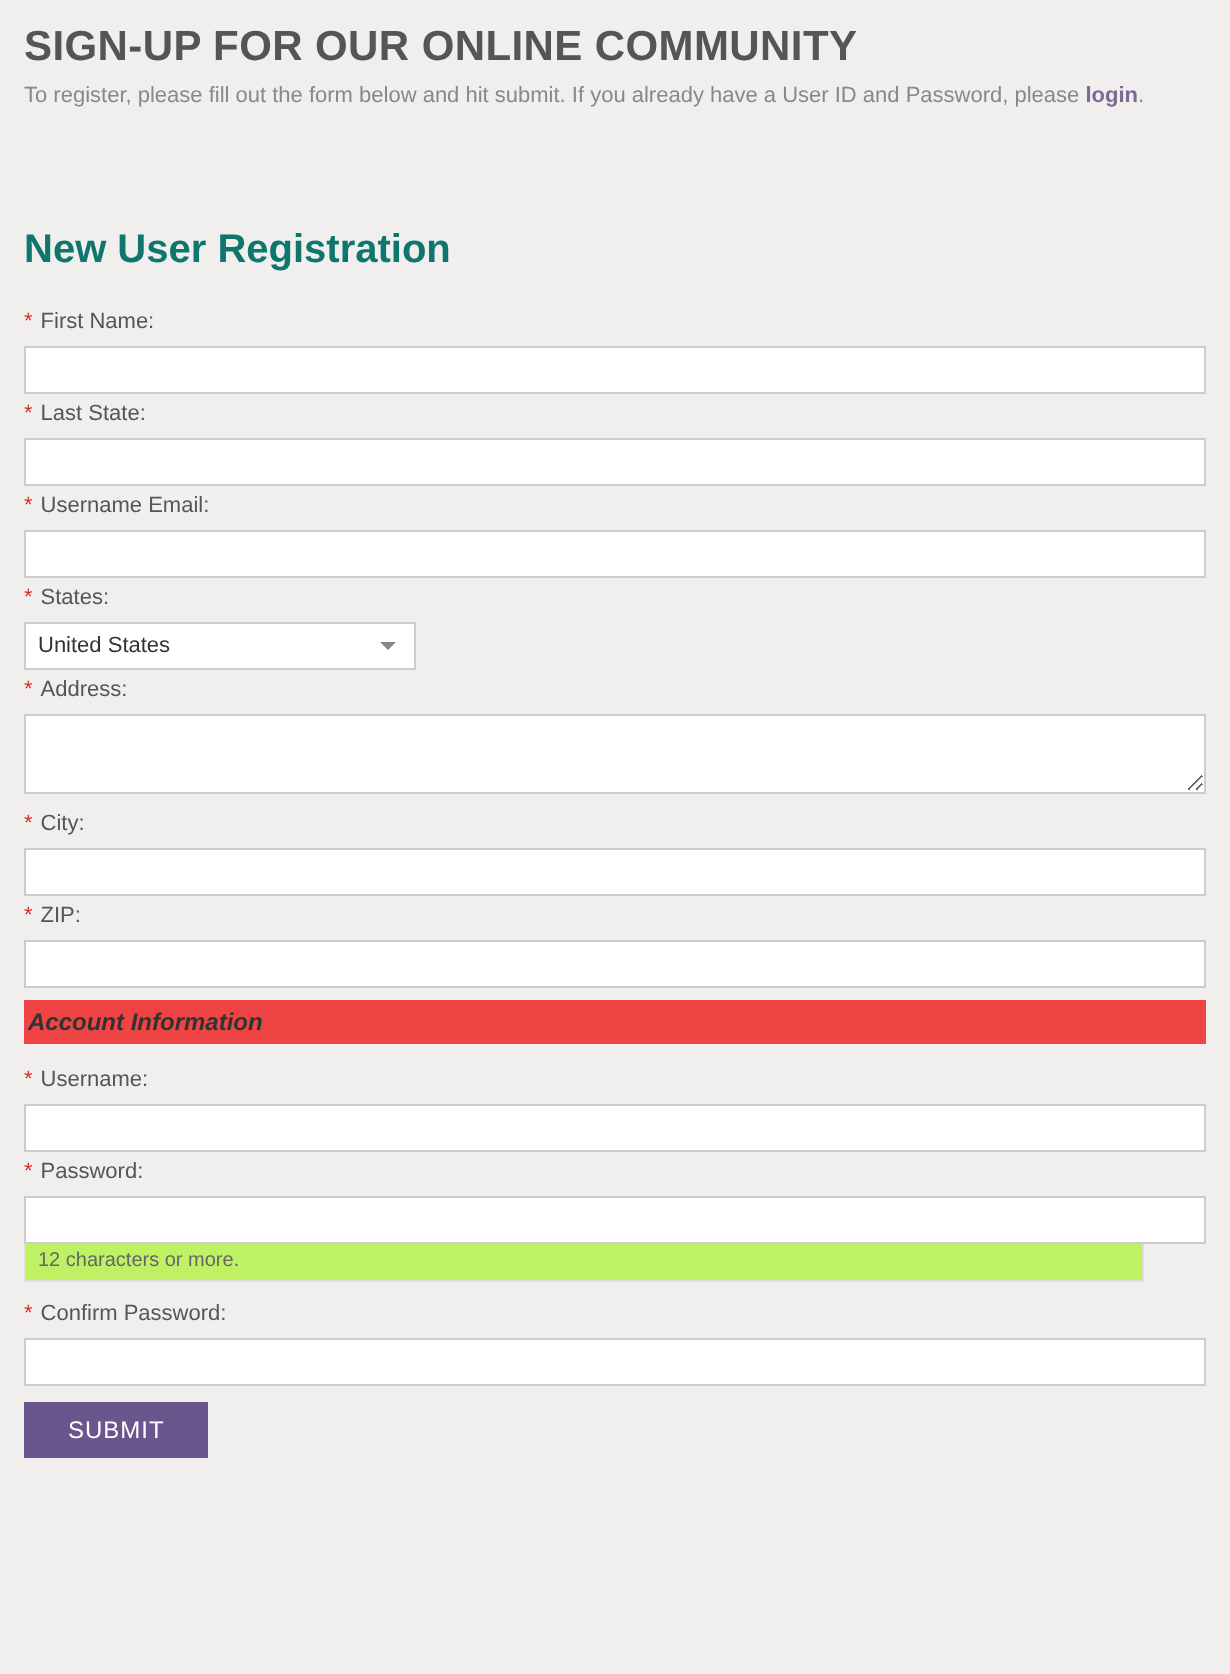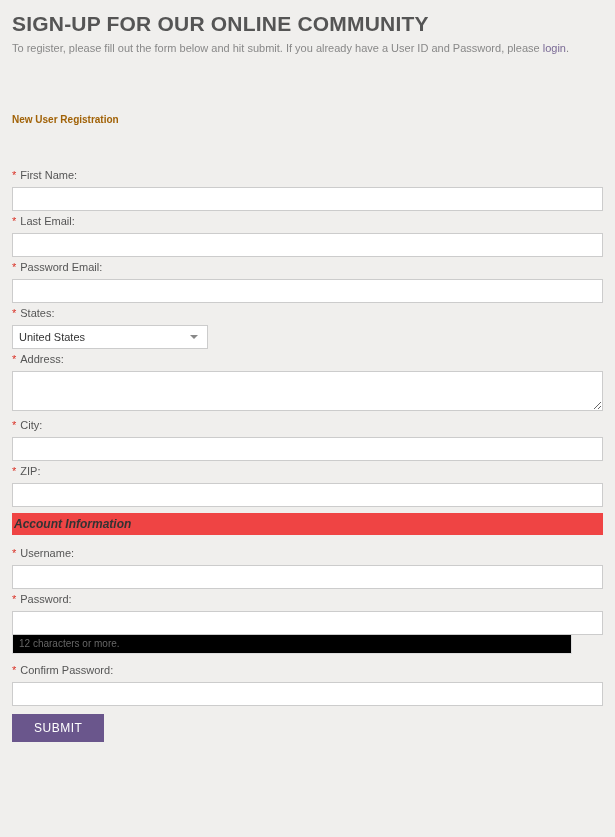--- a/index.html
+++ b/index.html
@@ -16,26 +16,26 @@
     font-weight: bold;
     color: #555;
     letter-spacing: 0.2px;
     margin-bottom: 6px;
   }
   .intro {
     font-size: 11px;
     color: #888;
     margin-bottom: 6px;
   }
-  .intro a { color: #7a6a95; text-decoration: none; }
+  .intro a { color: #7a6a95; text-decoration: none; font-weight: bold; }
   .section-title {
-    font-size: 10px;
-    color: #a16207;
+    font-size: 20px;
+    color: #0f766e;
     margin-top: 60px;
-    margin-bottom: 44px;
+    margin-bottom: 18px;
   }
   .field { margin-bottom: 4px; }
   .label-row {
     font-size: 11px;
     color: #555;
     margin-bottom: 6px;
   }
   .req { color: #d93025; margin-right: 4px; }
   .text-input, .textarea-input, .select-input {
     width: 100%;
@@ -78,21 +78,21 @@
     background: #ef4444;
     padding: 4px 2px;
     margin-top: 6px;
     margin-bottom: 12px;
   }
   .hint {
     font-size: 10px;
     color: #666;
     border: 1px solid #ddd;
     border-top: none;
-    background: #000000;
+    background: #bef264;
     padding: 4px 6px;
     margin-top: -1px;
     margin-bottom: 10px;
     width: 560px;
   }
   .submit-btn {
     background: #6a568c;
     color: #fff;
     border: none;
     font-size: 12px;
@@ -113,26 +113,26 @@
   </p>
 
   <h2 class="section-title">New User Registration</h2>
 
   <div class="field">
     <div class="label-row"><span class="req">*</span><span>First Name:</span></div>
     <input type="text" class="text-input" value="" style="">
   </div>
 
   <div class="field">
-    <div class="label-row"><span class="req">*</span><span>Last Email:</span></div>
+    <div class="label-row"><span class="req">*</span><span>Last State:</span></div>
     <input type="text" class="text-input" value="" style="">
   </div>
 
   <div class="field">
-    <div class="label-row"><span class="req">*</span><span>Password Email:</span></div>
+    <div class="label-row"><span class="req">*</span><span>Username Email:</span></div>
     <input type="text" class="text-input" value="" style="">
   </div>
 
   <div class="field">
     <div class="label-row"><span class="req">*</span><span>States:</span></div>
     <div class="select-wrap">
       <select class="select-input">
         <option>United States</option>
       </select>
     </div>

